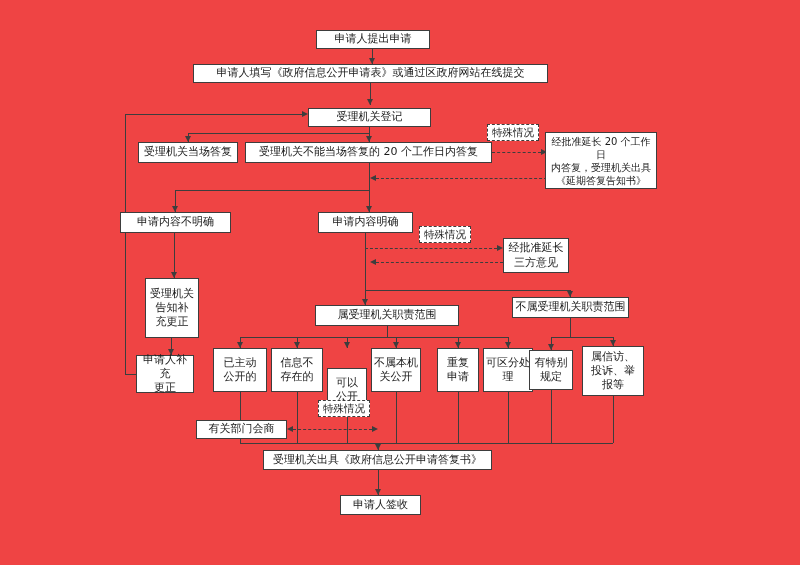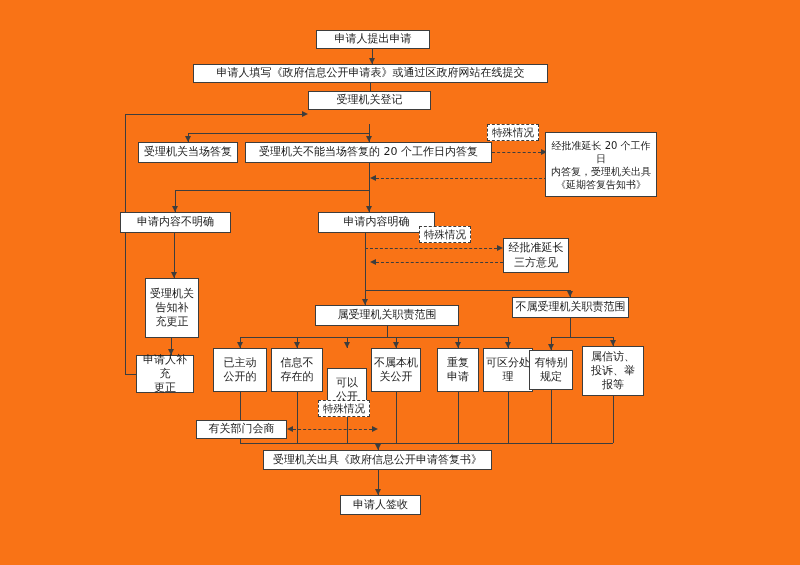--- a/index.html
+++ b/index.html
@@ -1,17 +1,17 @@
 <!DOCTYPE html>
 <html><head>
 <meta charset="utf-8">
 <style>
   html,body { margin:0; padding:0; background:#fff; }
   .canvas {
-    position:relative; width:800px; height:565px; background:#f97316;
+    position:relative; width:800px; height:565px; background:#ef4444;
     font-family:"DejaVu Sans", sans-serif; color:#111; overflow:hidden;
   }
   .node {
     position:absolute; box-sizing:border-box;
     border:1px solid #3d3d3d; background:#ffffff;
     display:flex; align-items:center; justify-content:center;
     text-align:center; font-size:11px; line-height:1.3;
     white-space:pre-line; padding:1px 2px; color:#1a1a1a;
   }
   .node.dashed { border-style:dashed; font-size:10.5px; }
@@ -106,29 +106,29 @@
   <div class="arr down" style="left:375px;top:489px"></div>
   <div class="arr right" style="left:541px;top:149px"></div>
   <div class="arr left" style="left:370px;top:175px"></div>
   <div class="arr right" style="left:497px;top:245px"></div>
   <div class="arr left" style="left:370px;top:259px"></div>
   <div class="arr left" style="left:287px;top:426px"></div>
   <div class="arr right" style="left:372px;top:426px"></div>
 
   <div class="node" style="left:316px;top:30px;width:114px;height:19px">申请人提出申请</div>
   <div class="node" style="left:193px;top:64px;width:355px;height:19px">申请人填写《政府信息公开申请表》或通过区政府网站在线提交</div>
-  <div class="node" style="left:308px;top:91px;width:123px;height:19px">受理机关登记</div>
+  <div class="node" style="left:308px;top:108px;width:123px;height:19px">受理机关登记</div>
   <div class="node" style="left:138px;top:142px;width:100px;height:21px">受理机关当场答复</div>
   <div class="node" style="left:245px;top:142px;width:247px;height:21px">受理机关不能当场答复的 20 个工作日内答复</div>
   <div class="node dashed" style="left:487px;top:124px;width:52px;height:17px">特殊情况</div>
-  <div class="node small" style="left:545px;top:132px;width:112px;height:65px">经批准延长 20 个工作日
+  <div class="node small" style="left:545px;top:132px;width:112px;height:57px">经批准延长 20 个工作日
 内答复，受理机关出具
 《延期答复告知书》</div>
   <div class="node" style="left:120px;top:212px;width:111px;height:21px">申请内容不明确</div>
-  <div class="node" style="left:318px;top:212px;width:117px;height:21px">申请内容明确</div>
+  <div class="node" style="left:318px;top:212px;width:95px;height:21px">申请内容明确</div>
   <div class="node dashed" style="left:419px;top:226px;width:52px;height:17px">特殊情况</div>
   <div class="node" style="left:503px;top:238px;width:66px;height:35px">经批准延长
 三方意见</div>
   <div class="node" style="left:315px;top:305px;width:144px;height:21px">属受理机关职责范围</div>
   <div class="node" style="left:145px;top:278px;width:54px;height:60px">受理机关
 告知补
 充更正</div>
   <div class="node" style="left:512px;top:297px;width:117px;height:21px">不属受理机关职责范围</div>
   <div class="node" style="left:136px;top:355px;width:58px;height:38px">申请人补充
 更正</div>

